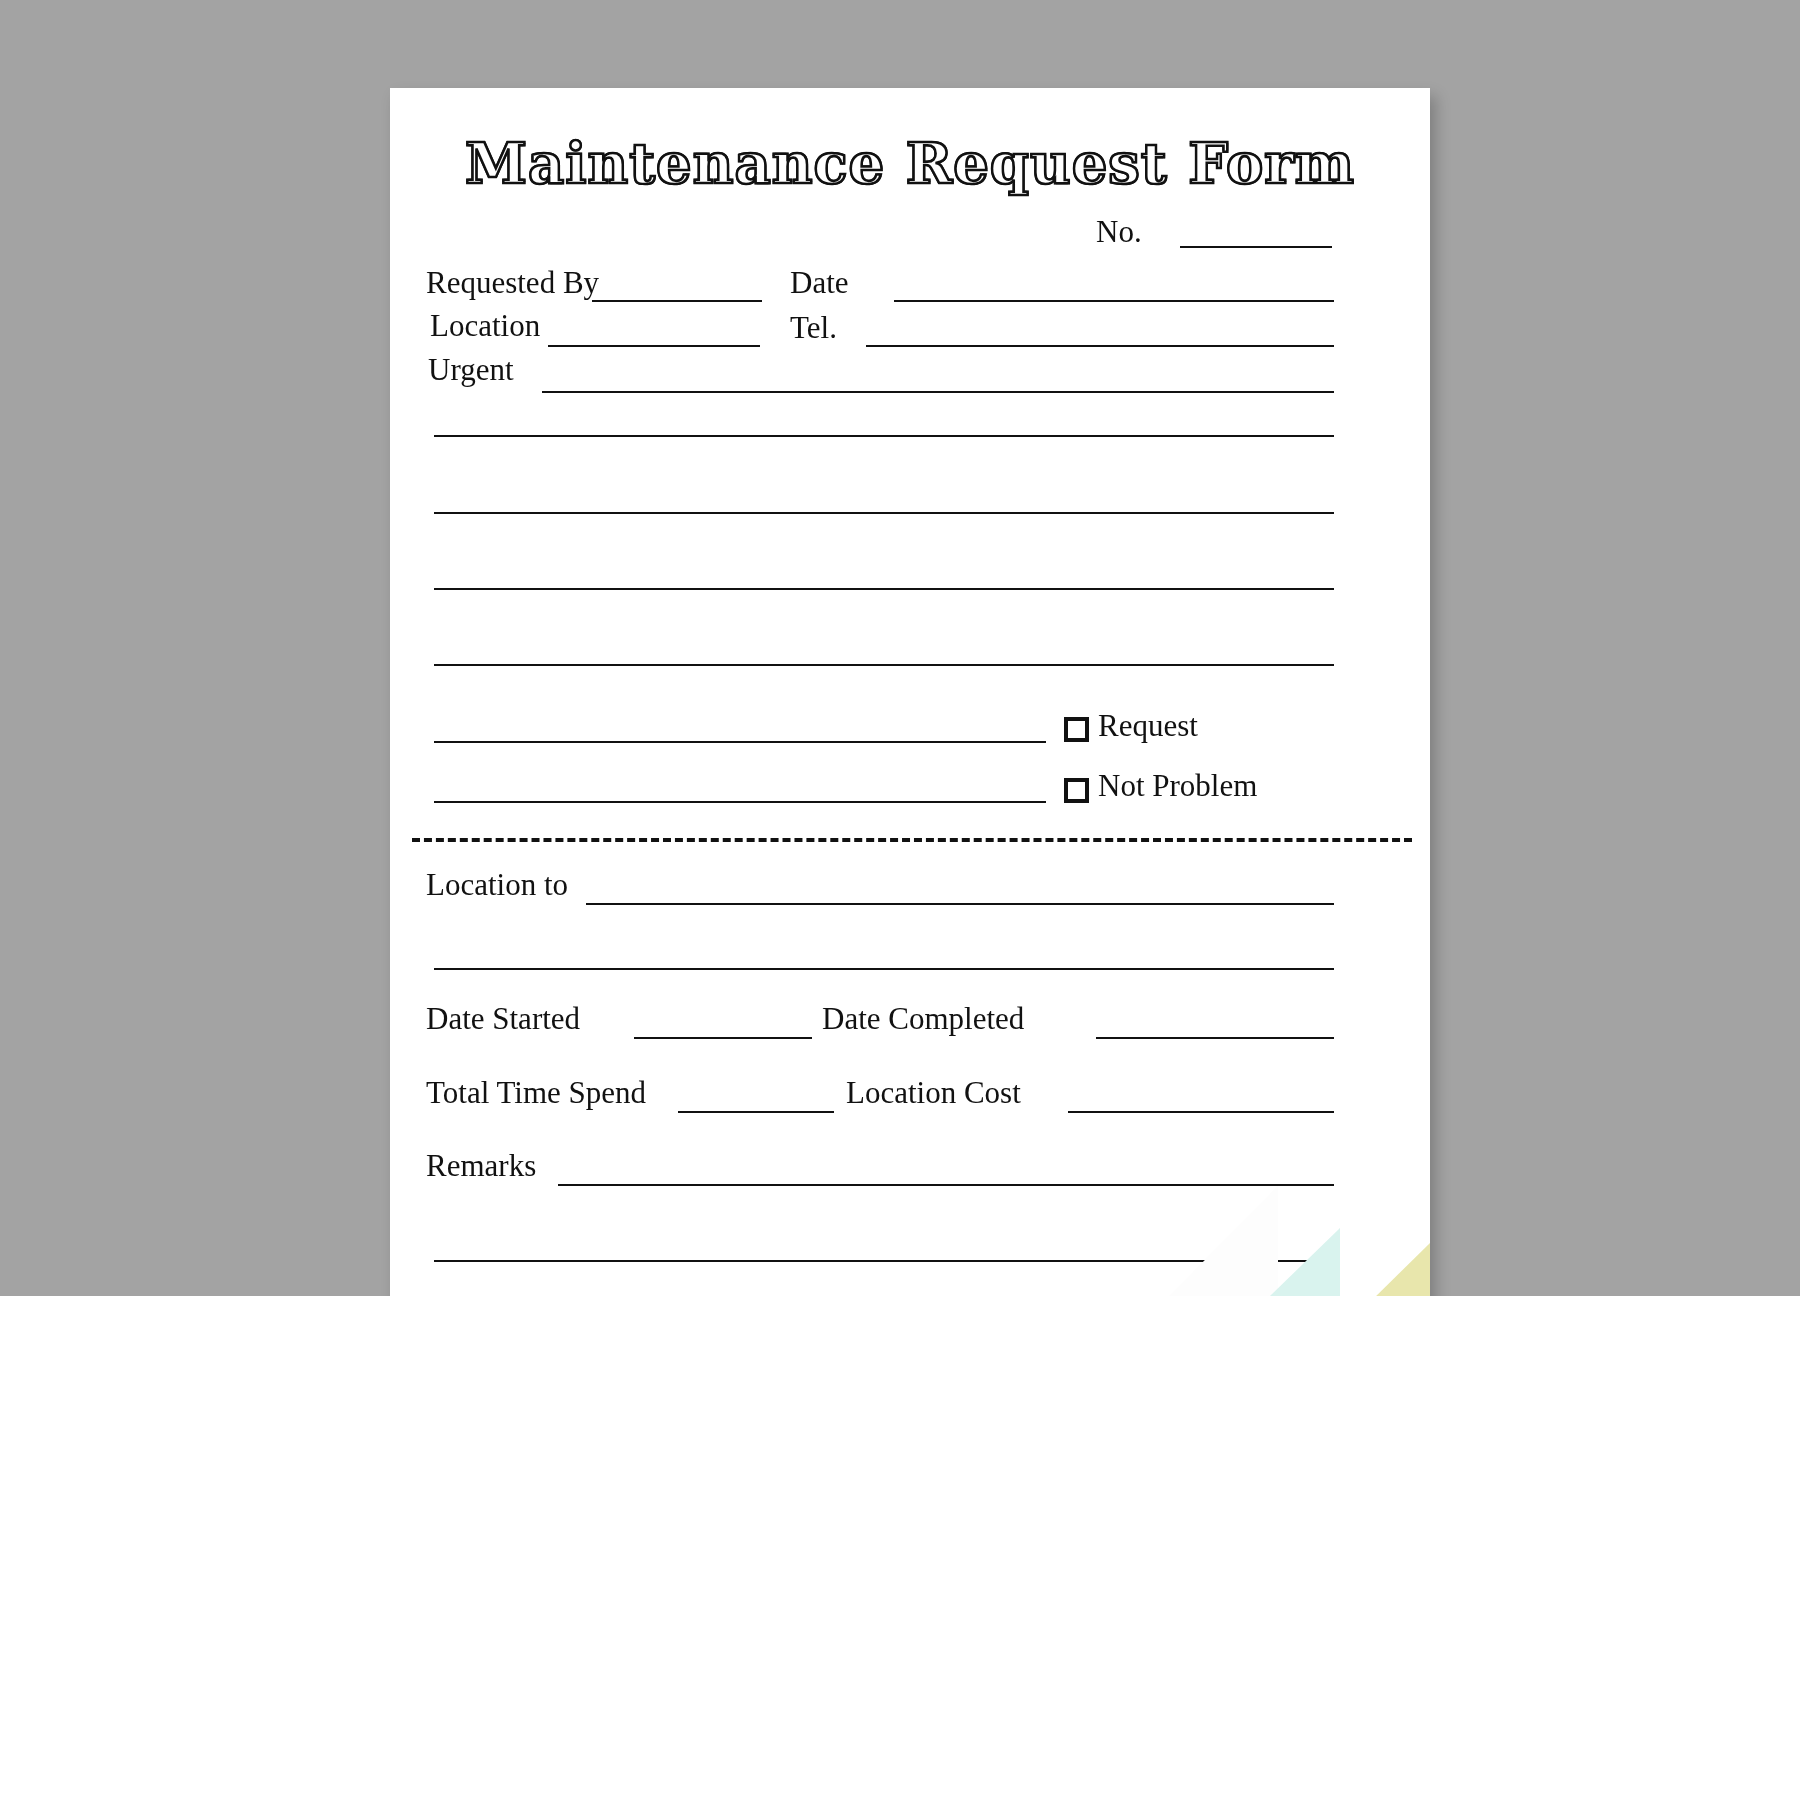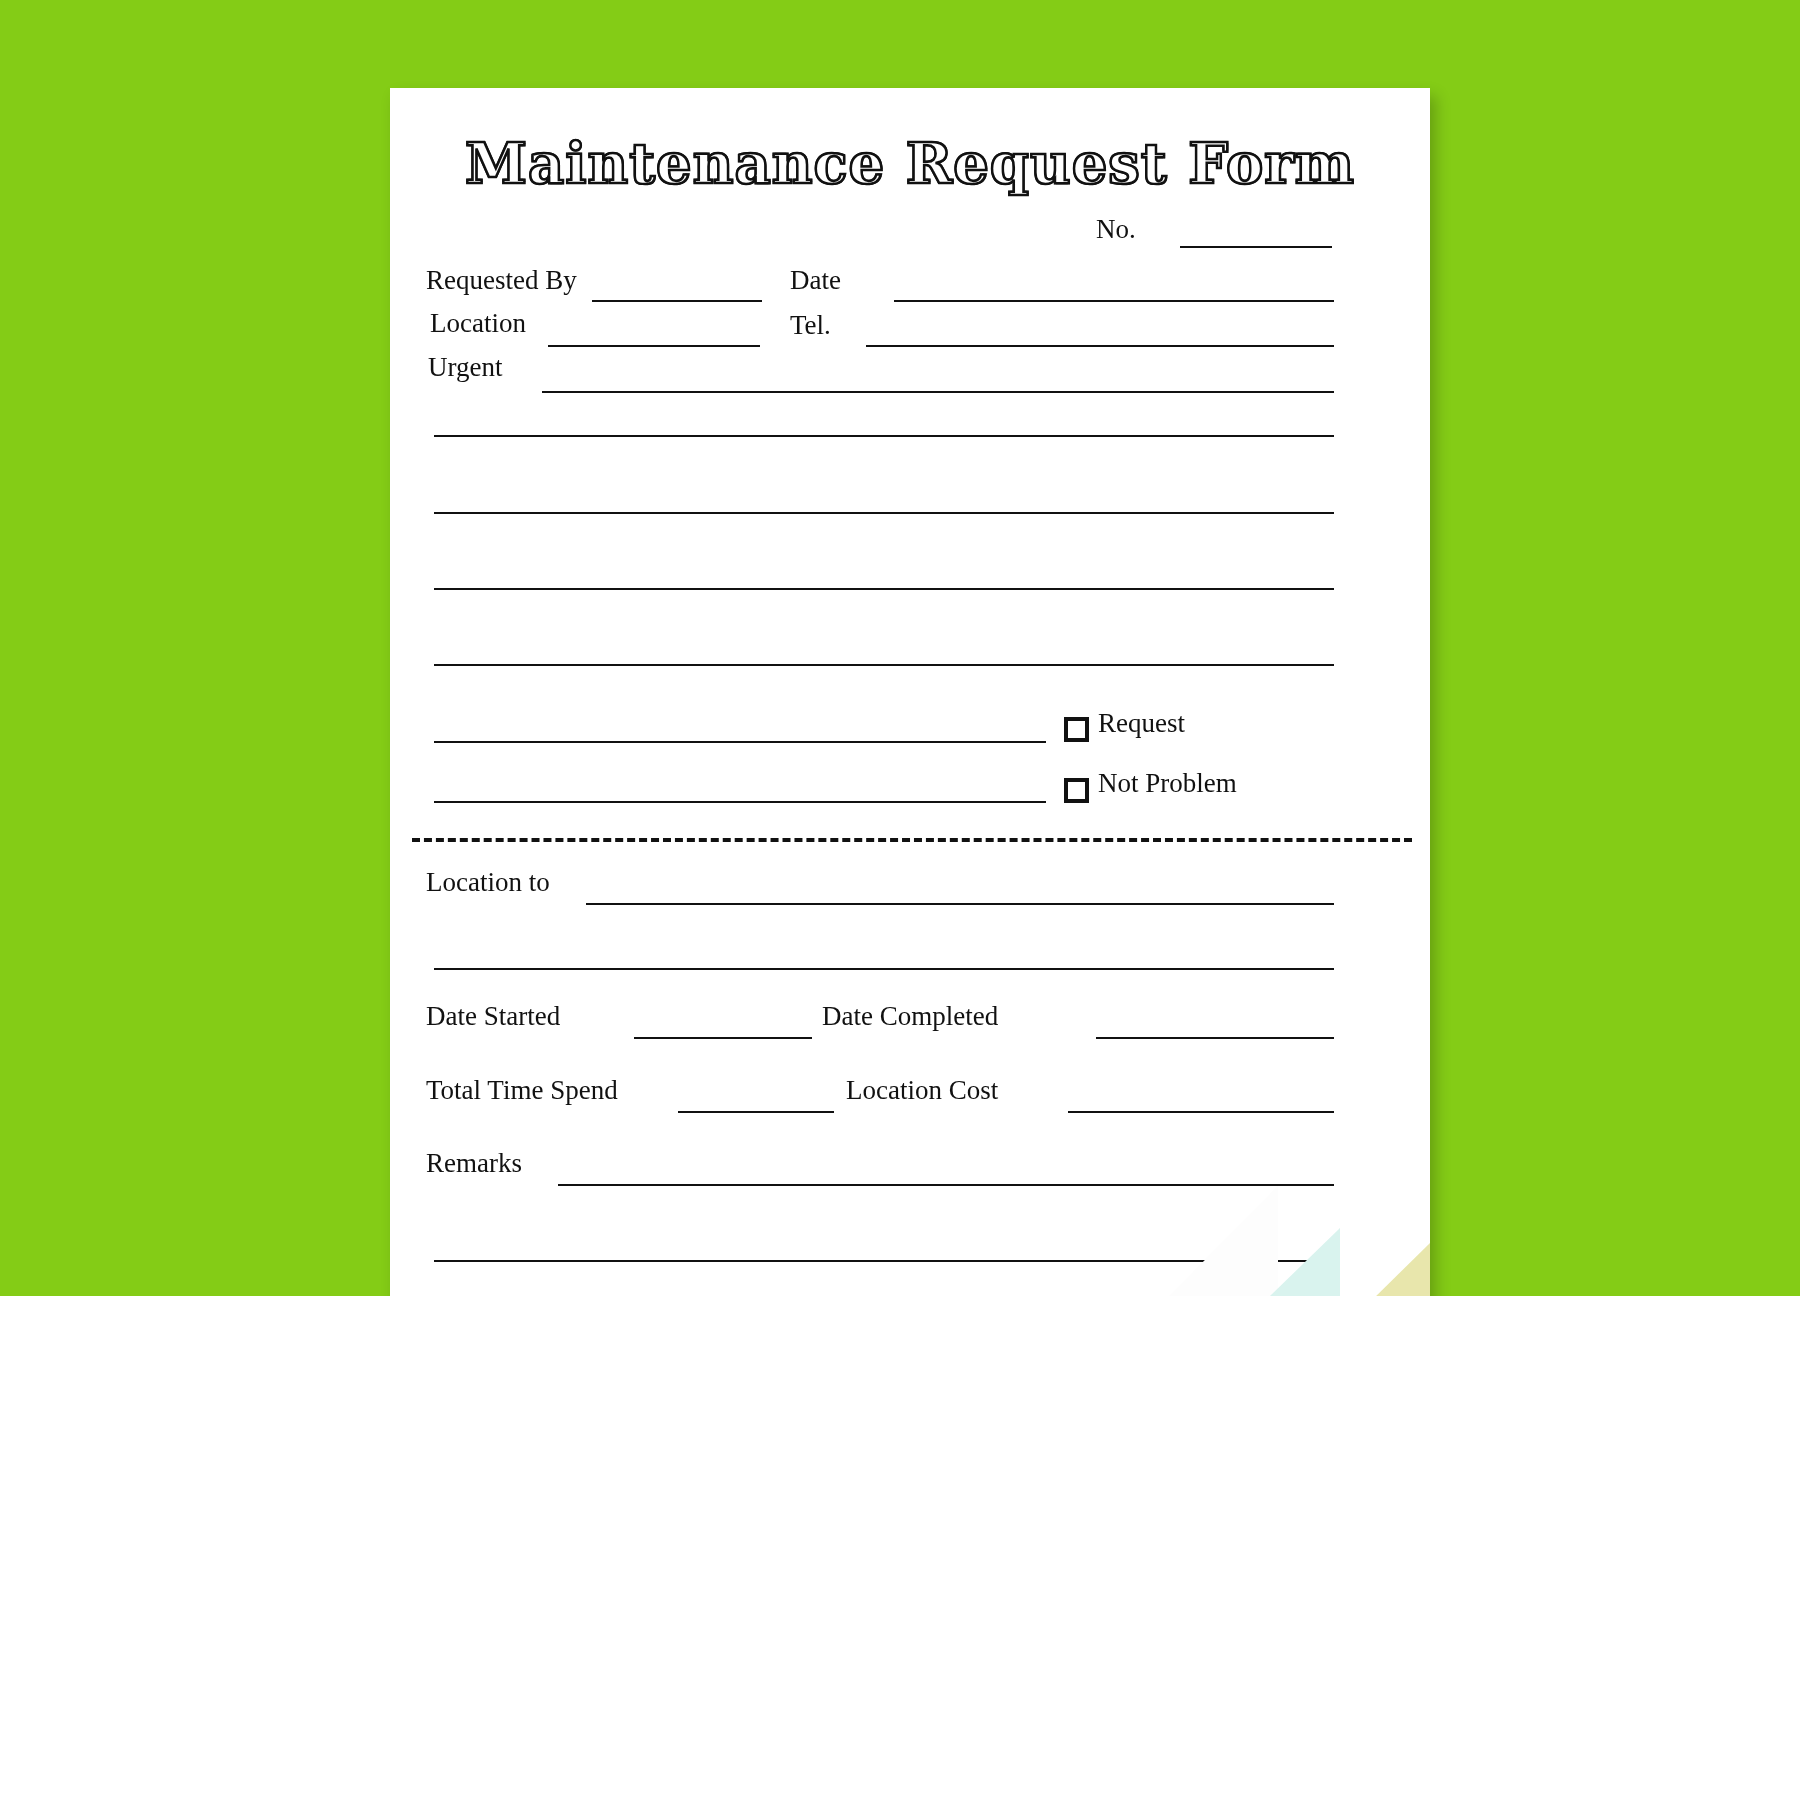--- a/index.html
+++ b/index.html
@@ -7,21 +7,21 @@
     padding: 0;
     width: 1800px;
     height: 1800px;
     background: #ffffff;
     font-family: "Liberation Serif", serif;
   }
   #stage {
     position: relative;
     width: 1800px;
     height: 1296px;
-    background: #84cc16;
+    background: #a3a3a3;
     overflow: hidden;
     text-decoration: underline;
   }
 
   
   #form-sheet {
     position: absolute;
     left: 390px;
     top: 88px;
     width: 1040px;
@@ -46,21 +46,21 @@
     -webkit-text-stroke: 2.5px #111111;
     text-shadow:
       -1px -1px 0 #111, 1px -1px 0 #111,
       -1px  1px 0 #111, 1px  1px 0 #111;
     white-space: nowrap;
   }
 
   .lbl {
     position: absolute;
     font-family: "Liberation Serif", serif;
-    font-size: 27px;
+    font-size: 31px;
     color: #111111;
     white-space: nowrap;
     text-align: right;
   }
   .rule {
     position: absolute;
     height: 0;
     border-bottom: 2.5px solid #111111;
   }
   .dashed {

